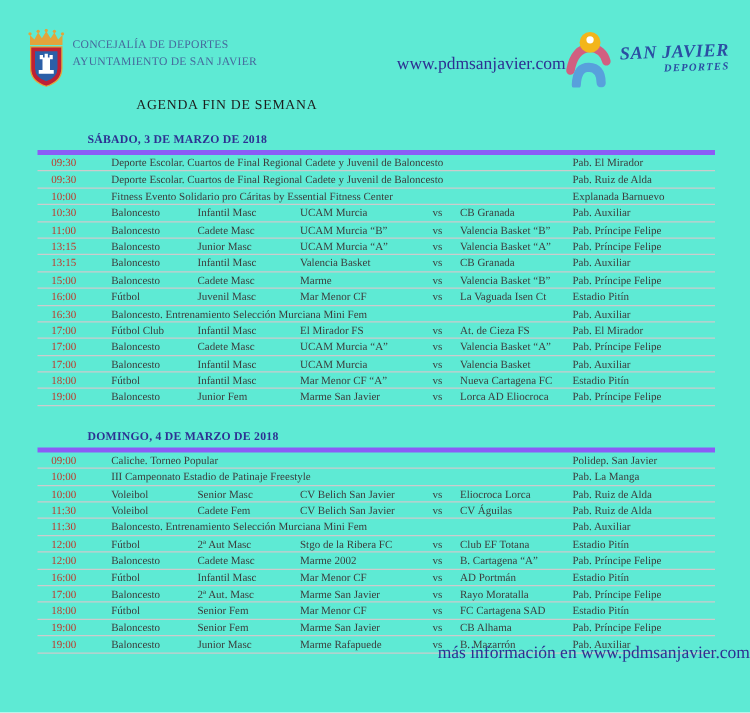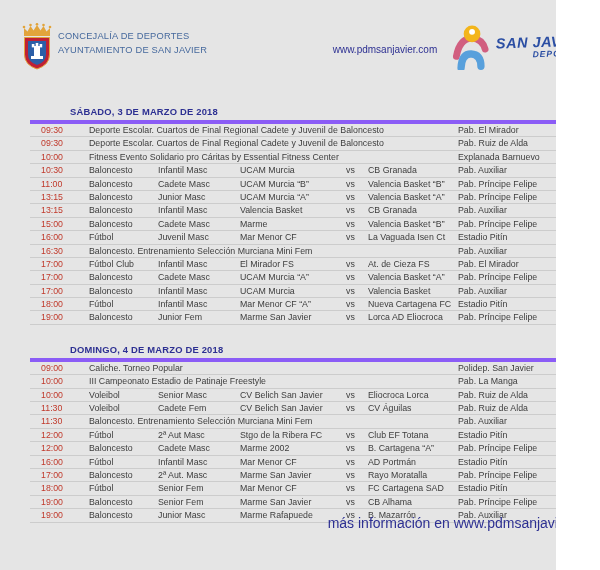--- a/index.html
+++ b/index.html
@@ -1,25 +1,25 @@
 <!DOCTYPE html>
 <html><head>
 <meta charset="utf-8">
 <style>
   html,body{margin:0;padding:0;background:#ffffff;}
   .page{
-    position:relative;width:556px;height:570px;background:#e5e5e5;overflow:hidden;
-    font-family:Liberation Sans, sans-serif;color:#3d3d3d;
+    position:relative;width:600px;height:570px;background:#5eead4;overflow:hidden;
+    font-family:Liberation Serif, serif;color:#3d3d3d;
   }
   
   .crest{position:absolute;left:21px;top:23px;width:32px;height:50px;}
   .org{position:absolute;left:58px;top:30px;font-size:9.3px;line-height:13.5px;
        color:#46699d;letter-spacing:.2px;white-space:nowrap;}
   .header-url{position:absolute;left:305px;top:44px;width:160px;text-align:center;
-       font-size:10px;color:#2d3092;}
+       font-size:14px;color:#2d3092;}
   .sj-logo{position:absolute;left:450px;top:24px;display:flex;align-items:center;}
   .sj-fig{width:42px;height:46px;}
   .sj-text{margin-left:4px;color:#2b4ea3;transform:rotate(-2deg);}
   .sj-name{font-size:14.5px;font-weight:bold;font-style:italic;letter-spacing:.5px;line-height:14px;white-space:nowrap;}
   .sj-sub{font-size:8.5px;font-weight:bold;font-style:italic;text-align:right;letter-spacing:1px;}
   
   .agenda-title{position:absolute;left:109px;top:78px;font-size:11px;color:#1d1d1d;
        letter-spacing:.6px;white-space:nowrap;}
   
   .main{position:absolute;left:30px;top:106px;width:542px;}
@@ -77,20 +77,21 @@
       <circle cx="21" cy="9.5" r="8" fill="#f3b51b"></circle>
       <circle cx="21" cy="7.5" r="2.8" fill="#ffffff"></circle>
       <path d="M10.5 42 Q11 28.5 20 28.5 Q29.5 29 29.5 40.5" stroke="#58a0dc" stroke-width="7" fill="none" stroke-linecap="round"></path>
     </svg>
     <div class="sj-text">
       <div class="sj-name">SAN JAVIER</div>
       <div class="sj-sub">DEPORTES</div>
     </div>
   </div>
 
+  <div class="agenda-title">AGENDA FIN DE SEMANA</div>
 
   <div class="main">
     <div>
       <div class="section-title">SÁBADO, 3 DE MARZO DE 2018</div>
       <div class="rows">
           <div class="row">
             <div class="cell c-time">09:30</div>
             <div class="cell c-event">Deporte Escolar. Cuartos de Final Regional Cadete y Juvenil de Baloncesto</div>
             <div class="cell c-venue">Pab. El Mirador</div>
           </div>

